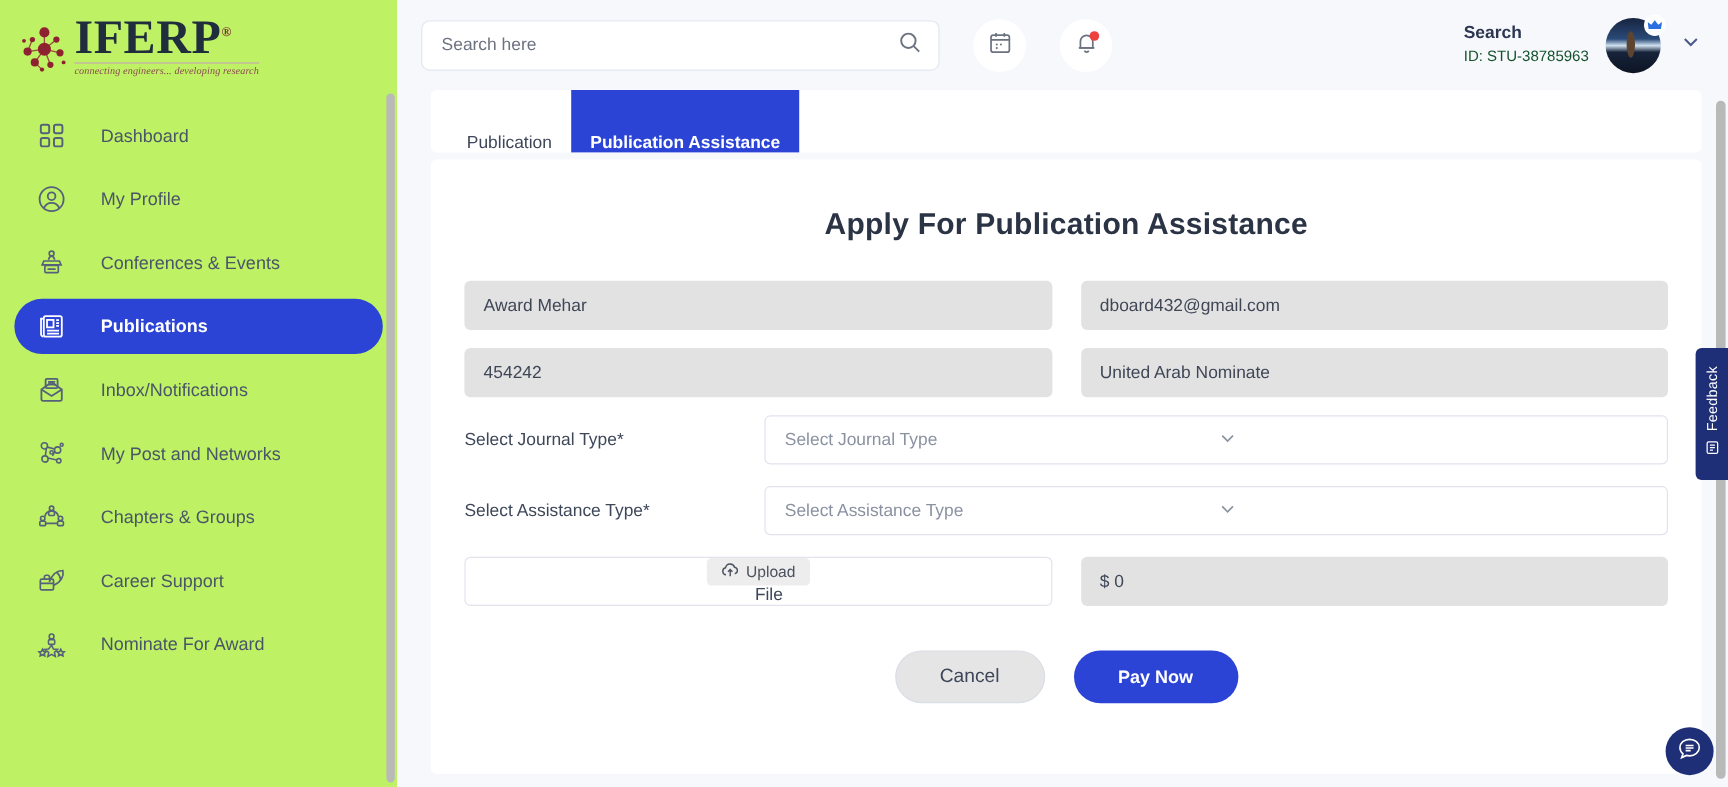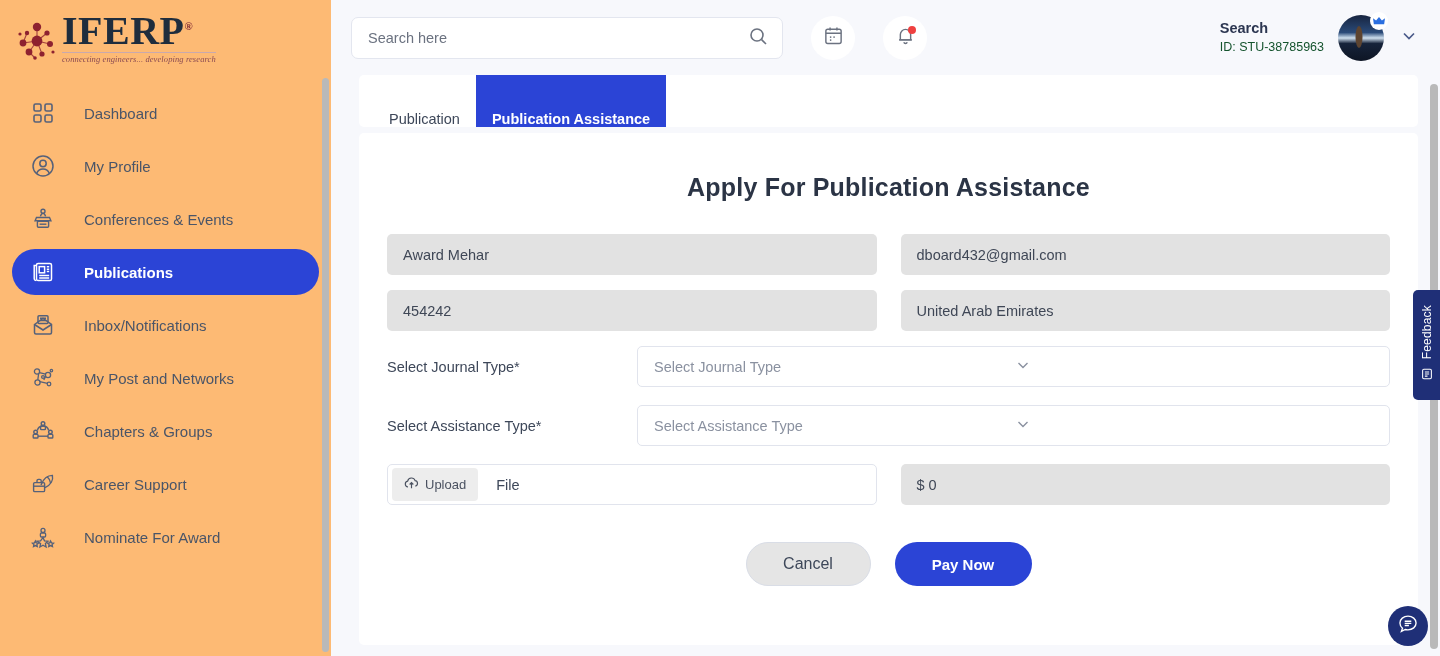--- a/index.html
+++ b/index.html
@@ -6,21 +6,21 @@
   html, body {
     width: 1440px; height: 656px;
     font-family: "Liberation Sans", sans-serif;
     background: #f7f8fc;
     overflow: hidden;
   }
   .app { display: flex; width: 1440px; height: 656px; position: relative; }
 
   
   .sidebar {
-    width: 331px; height: 656px; background: #fdba74;
+    width: 331px; height: 656px; background: #bef264;
     flex: 0 0 331px; position: relative; overflow: hidden;
   }
   .logo-wrap {
     height: 75px; display: flex; align-items: center; padding-left: 14px;
   }
   .logo { display: flex; align-items: flex-end; }
   .logo-mark { width: 46px; height: 46px; position: relative; margin-right: 2px; }
   .logo-text-col { display: flex; flex-direction: column; }
   .logo-text {
     font-family: "Liberation Serif", serif;
@@ -144,21 +144,21 @@
   .select {
     flex: 1; height: 41px; background: #ffffff; border: 1px solid #e1e4ed;
     border-radius: 5px; display: flex; align-items: center;
     padding: 0 14px 0 16px; cursor: pointer;
   }
   .select span { flex: 1; font-size: 14.5px; color: #8a91a0; }
   .chev-sel { color: #b6bcc9; }
 
   .upload-field {
     height: 41px; background: #ffffff; border: 1px solid #e1e4ed;
-    border-radius: 5px; display: flex; align-items: center; padding: 0 4px 0 4px;
+    border-radius: 5px; display: flex; align-items: center; padding: 0 4px 0 4px; flex-direction: column;
   }
   .upload-btn {
     display: flex; align-items: center; gap: 6px;
     background: #ededed; border-radius: 4px; height: 33px;
     padding: 0 12px; font-size: 13px; color: #4a5160; cursor: pointer;
   }
   .upload-file-label { font-size: 14.5px; color: #3d4759; margin-left: 18px; }
 
   .actions {
     display: flex; justify-content: center; align-items: center;
@@ -445,21 +445,21 @@
         </div>
 
         <div class="row">
           <div class="col">
             <div class="field-ro">
               <span>454242</span>
             </div>
           </div>
           <div class="col">
             <div class="field-ro">
-              <span>United Arab Emirates</span>
+              <span>United Arab Nominate</span>
             </div>
           </div>
         </div>
 
         <div class="sel-row">
           <div class="sel-label">Select Journal Type*</div>
           <div class="select">
             <span>Select Journal Type</span>
             <span class="chev-sel">
               <svg width="16" height="16" viewBox="0 0 16 16" fill="none" stroke="currentColor" stroke-width="1.4">

